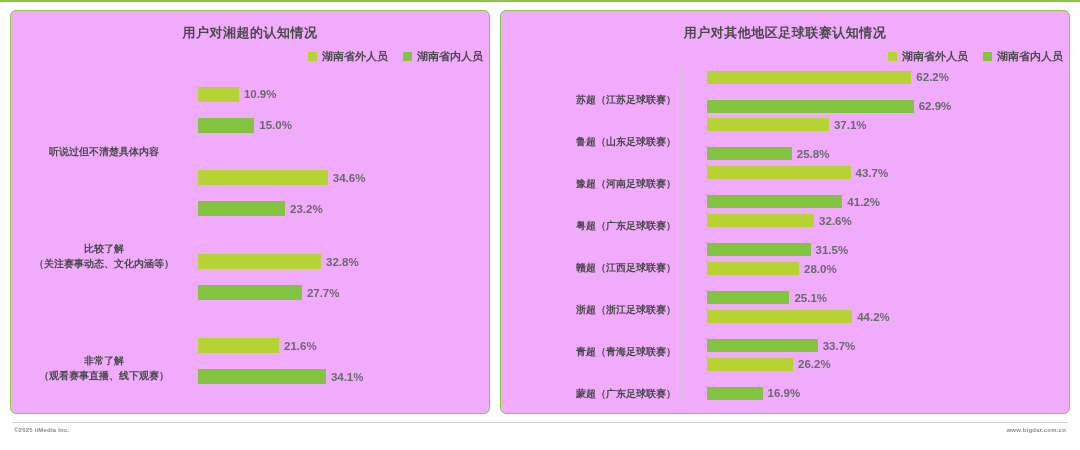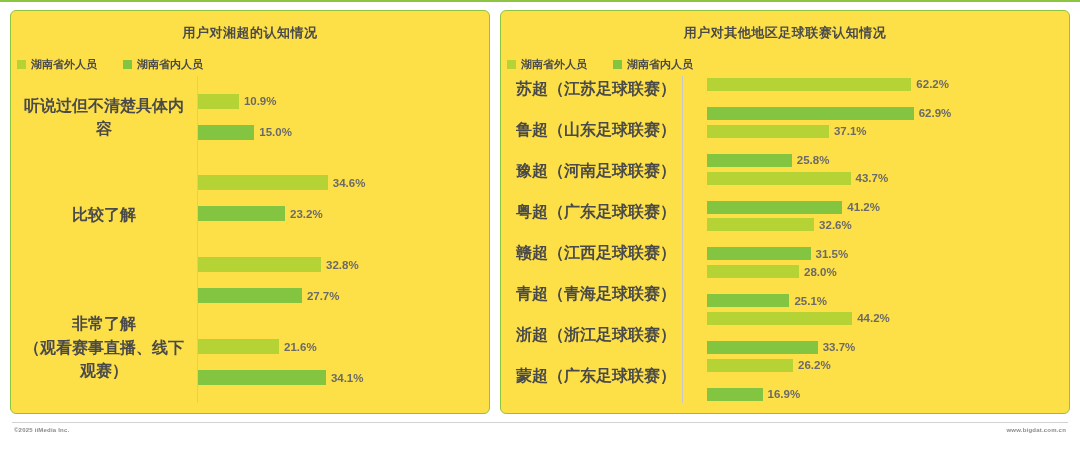--- a/index.html
+++ b/index.html
@@ -22,42 +22,42 @@
     display:flex;
     padding:8px 10px 0 10px;
     box-sizing:border-box;
     gap:10px;
   }
   .panel{
     border:1.5px solid #8cc640;
     border-radius:6px;
     box-sizing:border-box;
     position:relative;
-    background:#fde047;
+    background:#f0abfc;
     display:flex;
     flex-direction:column;
     padding:8px 6px 10px 6px;
   }
   .panel-left{width:480px;}
   .panel-right{flex:1;}
 
   .chart-title{
     text-align:center;
     color:#4a4a4a;
     font-size:13px;
     font-weight:bold;
     letter-spacing:.5px;
     margin:6px 0 2px 0;
     line-height:1.2;
   }
   .legend{
     display:flex;
-    justify-content:flex-start;
-    gap:26px;
-    margin:16px 0 6px 0;
+    justify-content:flex-end;
+    gap:15px;
+    margin:8px 0 6px 0;
     align-items:center;
   }
   .legend-item{display:flex;align-items:center;gap:5px;}
   .legend-swatch{width:9px;height:9px;display:inline-block;}
   .legend-label{font-size:11px;color:#4a4a4a;font-weight:bold;line-height:1;}
 
   
   .plot{
     flex:1;
     display:flex;
@@ -73,28 +73,28 @@
   .bars-col{
     flex:1;
     position:relative;
     display:flex;
     flex-direction:column;
     justify-content:space-around;
     border-left:1.5px solid #c9c9c9;
     padding-left:0px;
   }
   .cat-label{
-    font-size:16px;
+    font-size:10px;
     color:#4a4a4a;
     font-weight:bold;
     text-align:center;
     line-height:1.45;
     display:flex;
     flex-direction:column;
-    justify-content:flex-start;
+    justify-content:flex-end;
     align-items:center;
   }
   .cat-label .sub{display:block;}
   .group{
     display:flex;
     flex-direction:column;
     justify-content:center;
     gap:16px;
   }
   .bar-row{display:flex;align-items:center;height:15px;}
@@ -163,20 +163,21 @@
         </div>
       </div>
 
       <div class="plot">
         <div class="cat-col" id="catcol-0">
             <div class="cat-label">
               <span>听说过但不清楚具体内容</span>
             </div>
             <div class="cat-label">
               <span>比较了解</span>
+              <span class="sub">（关注赛事动态、文化内涵等）</span>
             </div>
             <div class="cat-label">
               <span>非常了解</span>
               <span class="sub">（观看赛事直播、线下观赛）</span>
             </div>
           </div>
         <div class="bars-col" id="barscol-0">
             <div class="group">
               <div class="bar-row">
                 <div class="bar a" style="width: 40.875px; background: rgb(181, 211, 52);"></div>
@@ -246,24 +247,24 @@
             <div class="cat-label">
               <span>豫超（河南足球联赛）</span>
             </div>
             <div class="cat-label">
               <span>粤超（广东足球联赛）</span>
             </div>
             <div class="cat-label">
               <span>赣超（江西足球联赛）</span>
             </div>
             <div class="cat-label">
+              <span>浙超（浙江足球联赛）</span>
+            </div>
+            <div class="cat-label">
               <span>青超（青海足球联赛）</span>
-            </div>
-            <div class="cat-label">
-              <span>浙超（浙江足球联赛）</span>
             </div>
             <div class="cat-label">
               <span>蒙超（广东足球联赛）</span>
             </div>
           </div>
         <div class="bars-col" id="barscol-1">
             <div class="group">
               <div class="bar-row">
                 <div class="bar a" style="width: 204.371px; background: rgb(181, 211, 52);"></div>
                 <span class="bar-val">62.2%</span>

